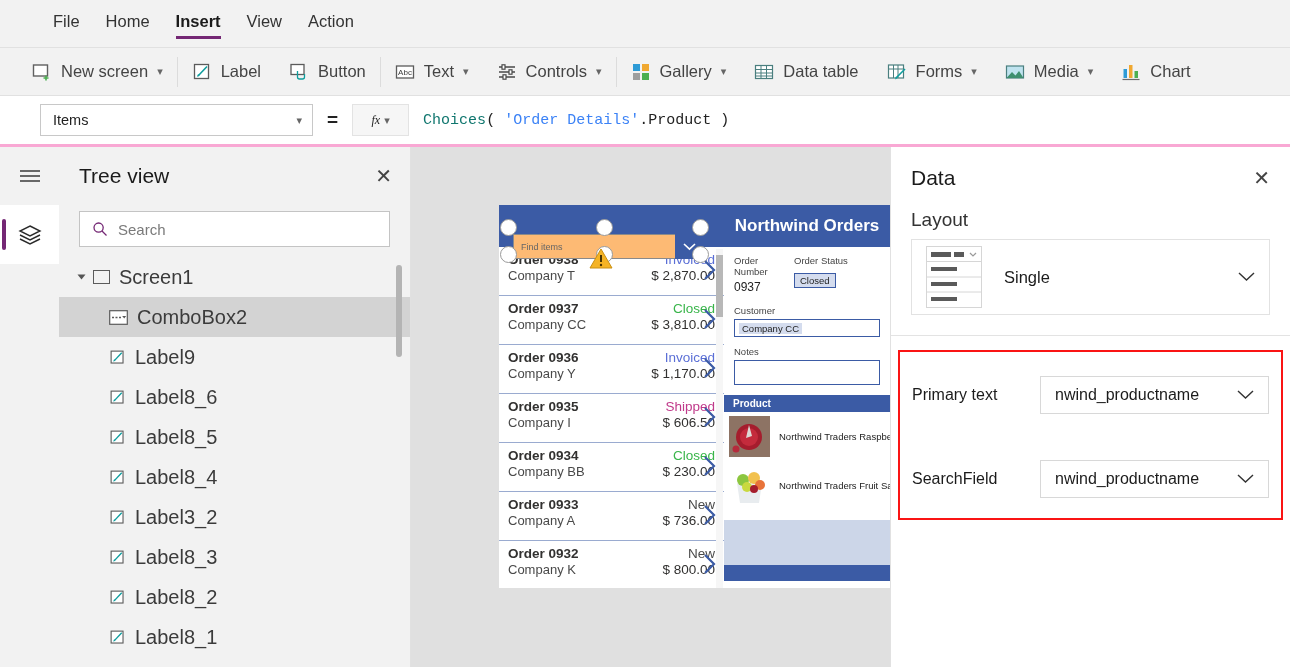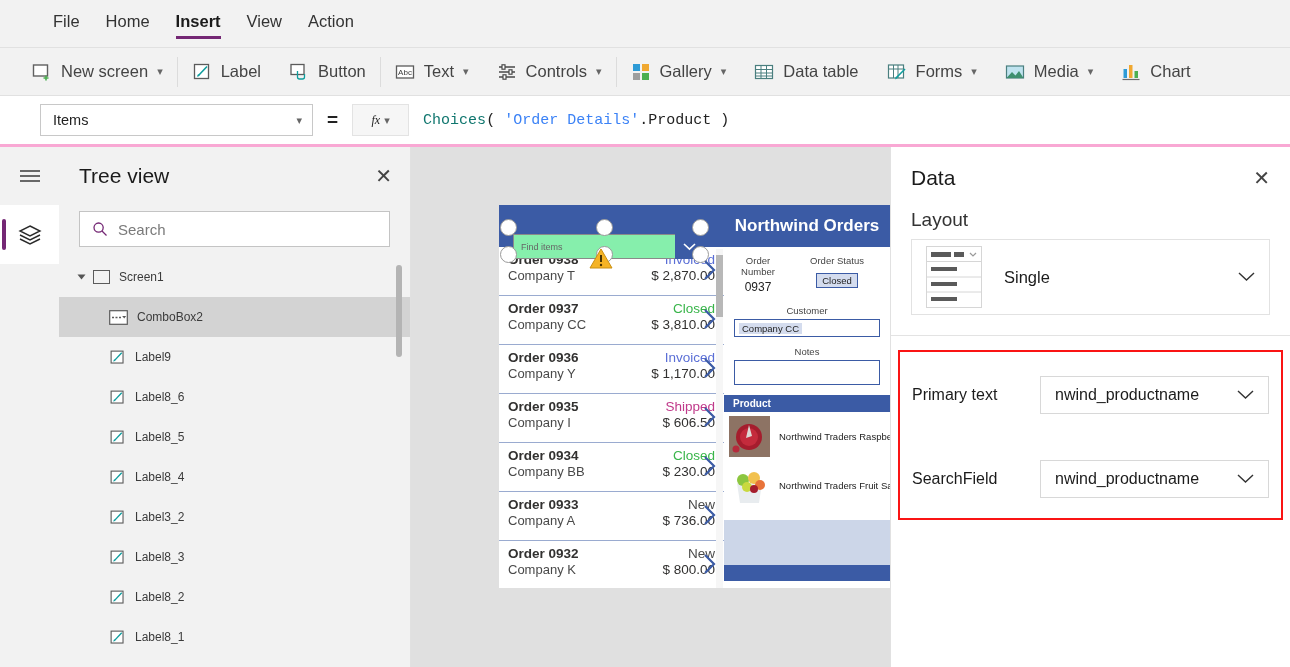--- a/index.html
+++ b/index.html
@@ -101,21 +101,21 @@
   .tv-close { font-size: 20px; color: #444; line-height: 1; cursor: pointer; }
   .tv-search-wrap { padding: 6px 20px 10px 20px; }
   .tv-search {
     height: 36px; background: #fff; border: 1px solid #c4c4c4;
     display: flex; align-items: center; gap: 10px; padding: 0 12px;
   }
   .tv-search-text { font-size: 15px; color: #7a7a7a; }
   .tv-list { position: relative; height: 410px; overflow: hidden; }
   .tv-row {
     height: 40px; display: flex; align-items: center; gap: 9px;
-    font-size: 12px; color: #3b3b3b; padding-left: 20px; cursor: default;
+    font-size: 20px; color: #3b3b3b; padding-left: 20px; cursor: default;
   }
   .tv-row.child { padding-left: 50px; }
   .tv-row.selected { background: #d3d3d3; }
   .tv-caret {
     width: 0; height: 0; border-left: 5px solid #555;
     border-top: 4px solid transparent; border-bottom: 4px solid transparent;
     transform: rotate(90deg); flex: 0 0 auto;
   }
   .tv-scroll {
     position: absolute; right: 8px; top: 8px; width: 6px; height: 92px;
@@ -156,21 +156,21 @@
   }
   .gal-sb {
     position: absolute; right: 1px; top: 44px; width: 7px; height: 339px;
     background: #f6f6f6;
   }
   .gal-sb-thumb {
     position: absolute; left: 0; top: 6px; width: 7px; height: 62px;
     background: #b8b8b8;
   }
   
-  .det-col { flex: 1; height: 383px; background: #fff; position: relative; overflow: hidden; text-align: center; }
+  .det-col { flex: 1; height: 383px; background: #fff; position: relative; overflow: hidden; }
   .det-title {
     height: 42px; background: #3b5ba5; color: #fff; font-size: 17px;
     font-weight: bold; display: flex; align-items: center; justify-content: center;
     white-space: nowrap;
   }
   .det-body { padding: 8px 10px 0 10px; }
   .det-lbl { font-size: 9.5px; color: #444; margin-bottom: 3px; }
   .det-val { font-size: 12px; color: #222; }
   .det-pill {
     display: inline-block; font-size: 9.5px; color: #222; background: #d4dcee;
@@ -189,21 +189,21 @@
   }
   .prod-row { display: flex; align-items: center; gap: 9px; padding: 4px 0 4px 5px; }
   .prod-thumb { width: 41px; height: 41px; flex: 0 0 auto; }
   .prod-name { font-size: 9.5px; color: #222; white-space: nowrap; }
   .prod-blank { height: 45px; background: #ccd6e8; margin-top: 10px; }
   .prod-bottom { height: 16px; background: #3b5ba5; }
   
   .cb-overlay { position: absolute; left: 7px; top: 20px; width: 198px; height: 34px; }
   .cb-box {
     position: absolute; left: 7px; top: 9px; right: 0; height: 25px;
-    border: 1px solid #8a8a8a; background: #86efac; display: flex;
+    border: 1px solid #8a8a8a; background: #fdba74; display: flex;
     align-items: center; padding-left: 7px;
   }
   .cb-ph { font-size: 9px; color: #666; }
   .cb-drop {
     position: absolute; right: 0; top: 9px; width: 29px; height: 25px;
     background: #3b5ba5; display: flex; align-items: center; justify-content: center;
   }
   .handle {
     position: absolute; width: 17px; height: 17px; border-radius: 50%;
     background: #fff; border: 1px solid #9a9a9a;

